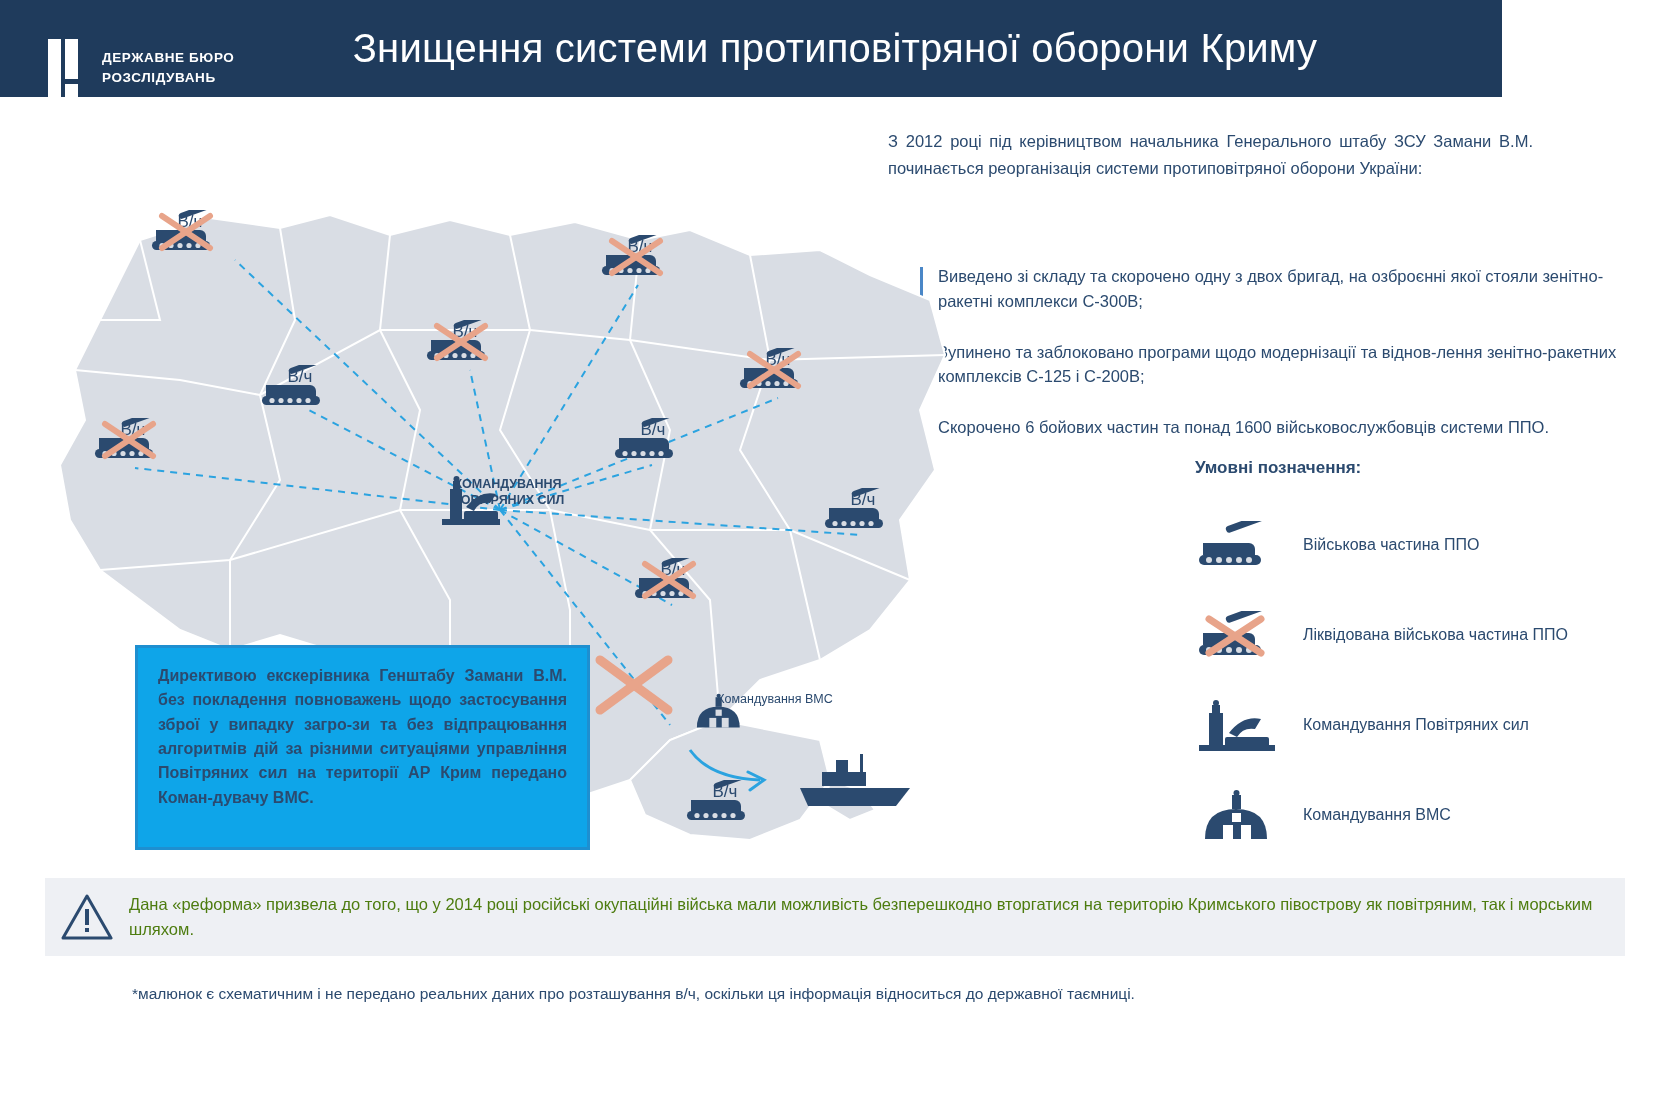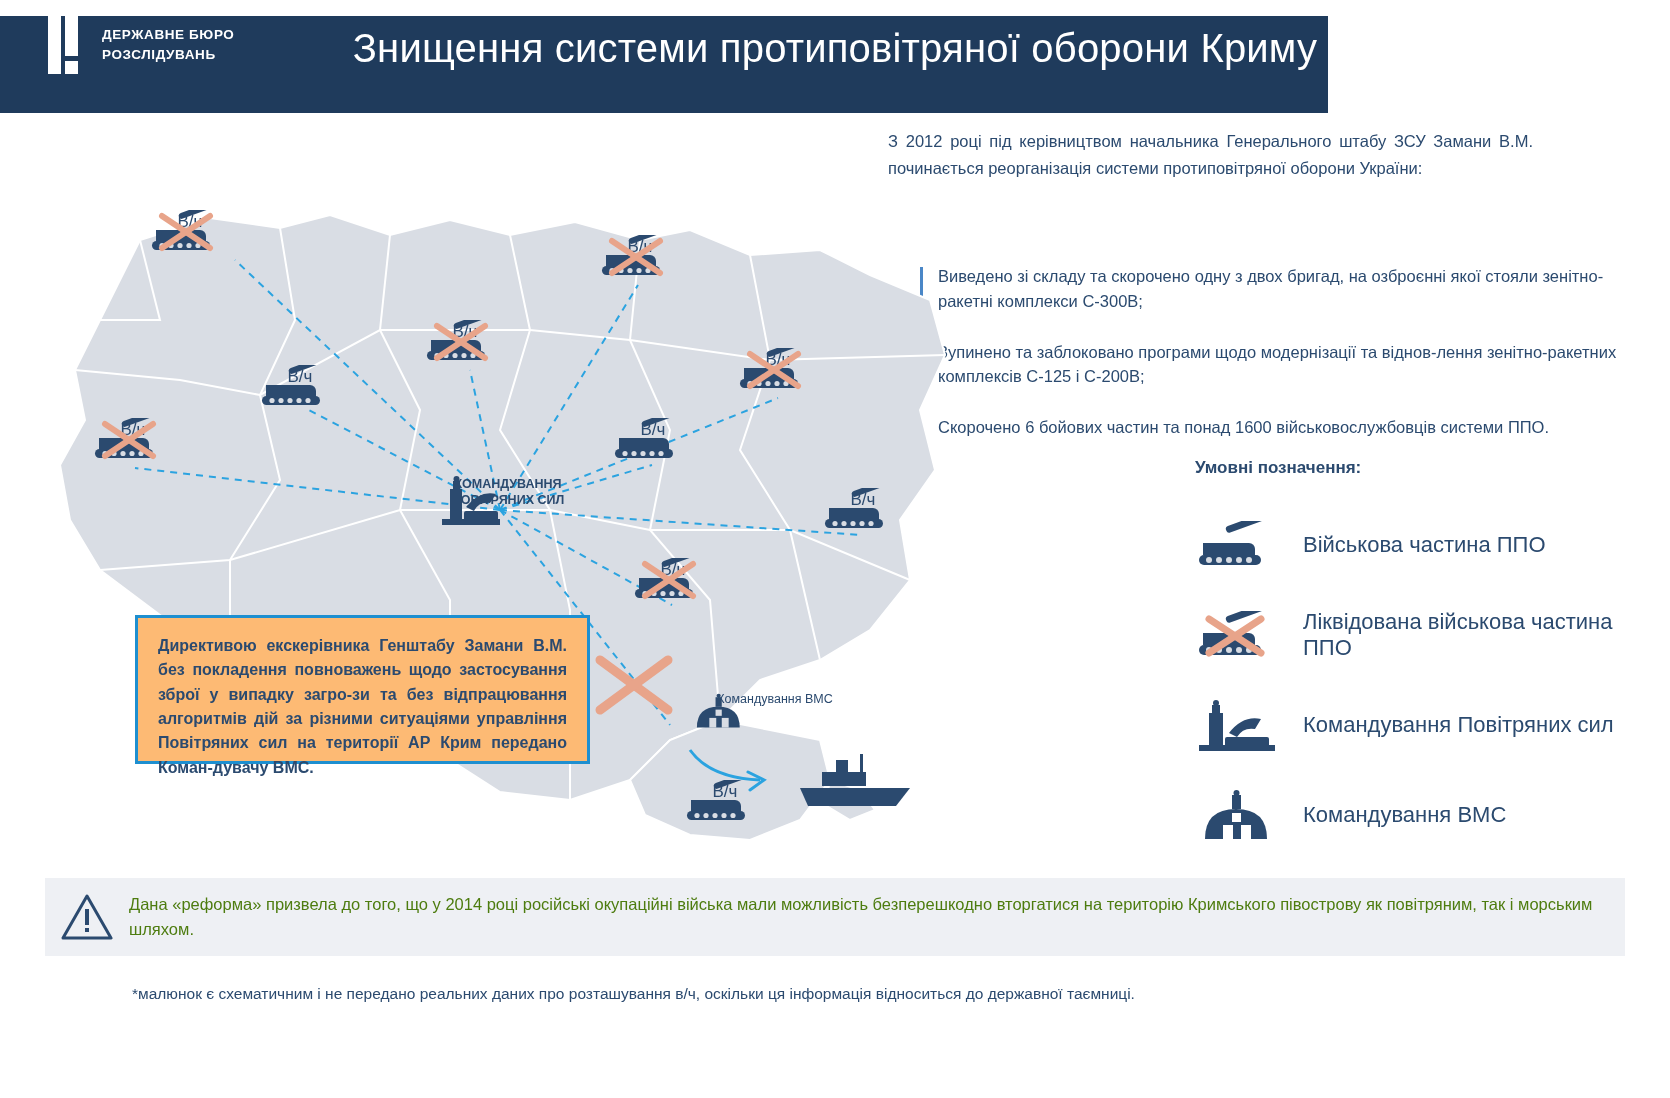--- a/index.html
+++ b/index.html
@@ -6,23 +6,23 @@
   body{
     width:1670px;height:1098px;
     background:#ffffff;
     font-family:"Liberation Sans", sans-serif;
     color:#2b4a6f;
     overflow:hidden;
     position:relative;
   }
   
   .header{
-    position:absolute;top:16px;left:0;width:1328px;height:97px;
+    position:absolute;top:0;left:0;width:1502px;height:97px;
     background:#1f3b5c;
-    display:flex;align-items:flex-start;
+    display:flex;align-items:flex-end;
   }
   .logo{
     display:flex;align-items:center;margin-left:42px;width:260px;
   }
   .logo-mark{
     width:46px;height:58px;position:relative;flex:none;
   }
   .logo-mark .bar{
     position:absolute;background:#ffffff;
   }
@@ -57,34 +57,34 @@
 
   
   .legend-title{
     position:absolute;left:1195px;top:458px;font-size:17px;font-weight:bold;color:#2b4a6f;
   }
   .legend-list{position:absolute;left:1195px;top:500px;width:460px;}
   .legend-row{
     display:flex;align-items:center;height:90px;
   }
   .legend-ico{width:90px;flex:none;display:flex;align-items:center;justify-content:flex-start;}
-  .legend-lbl{font-size:22px;color:#2b4a6f;margin-left:18px;}
+  .legend-lbl{font-size:16px;color:#2b4a6f;margin-left:18px;}
 
   
   .map-wrap{position:absolute;left:30px;top:180px;width:1010px;height:720px;}
   .map-wrap svg{position:absolute;left:0;top:0;}
 
   .marker{position:absolute;text-align:center;width:90px;}
   .marker .cap{font-size:17px;color:#2b4a6f;margin-top:2px;}
   .marker.big .cap{font-size:12.5px;font-weight:bold;line-height:1.25;}
 
   
   .callout{
-    position:absolute;left:135px;top:615px;width:455px;height:149px;
-    border:3px solid #1e8fd0;background:#fdba74;
+    position:absolute;left:135px;top:645px;width:455px;height:205px;
+    border:3px solid #1e8fd0;background:#0ea5e9;
     box-sizing:border-box;padding:16px 20px;
   }
   .callout p{
     margin:0;font-size:16px;line-height:1.52;font-weight:bold;color:#2b4a6f;
     text-align:justify;
   }
 
   
   .warning{
     position:absolute;left:45px;top:878px;width:1580px;height:78px;

